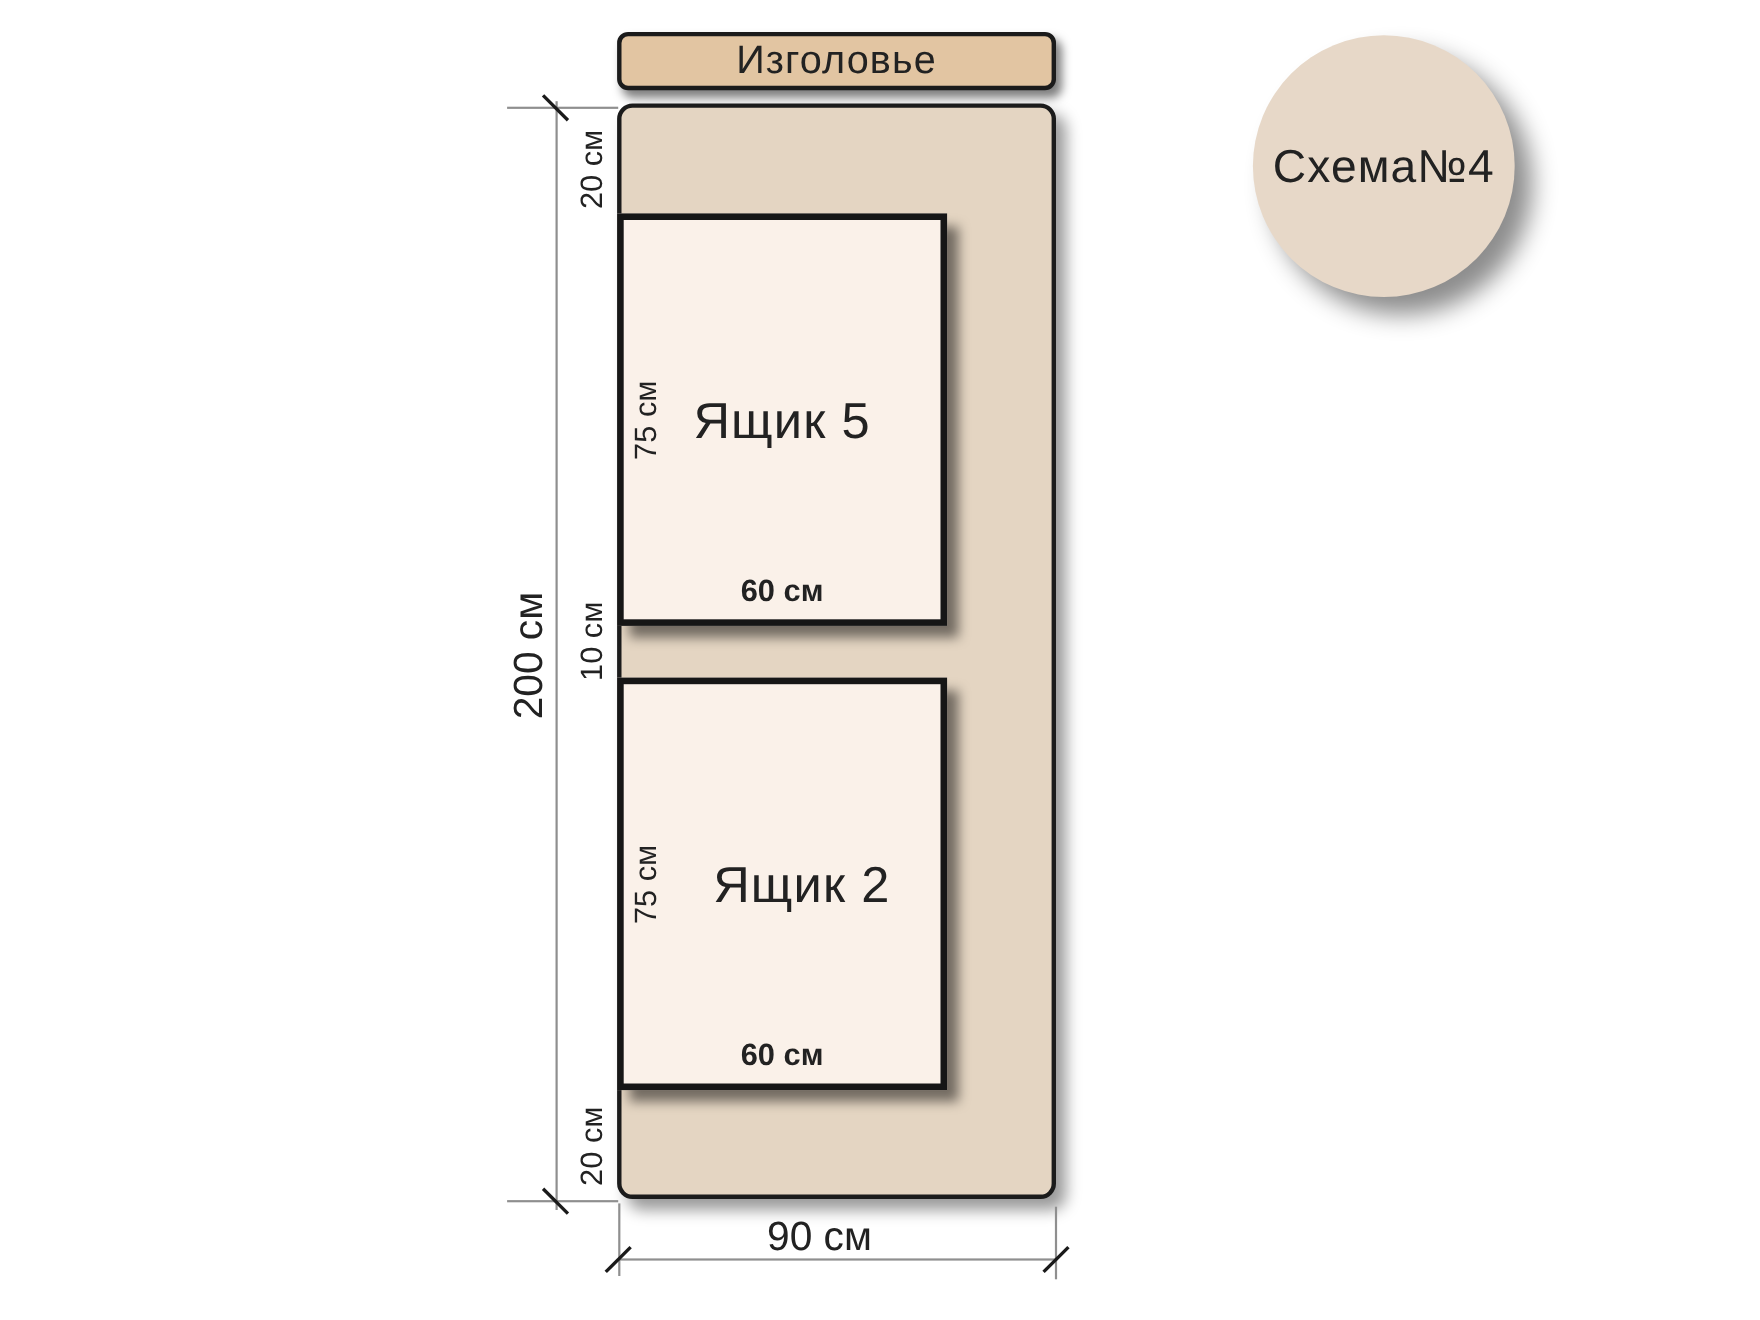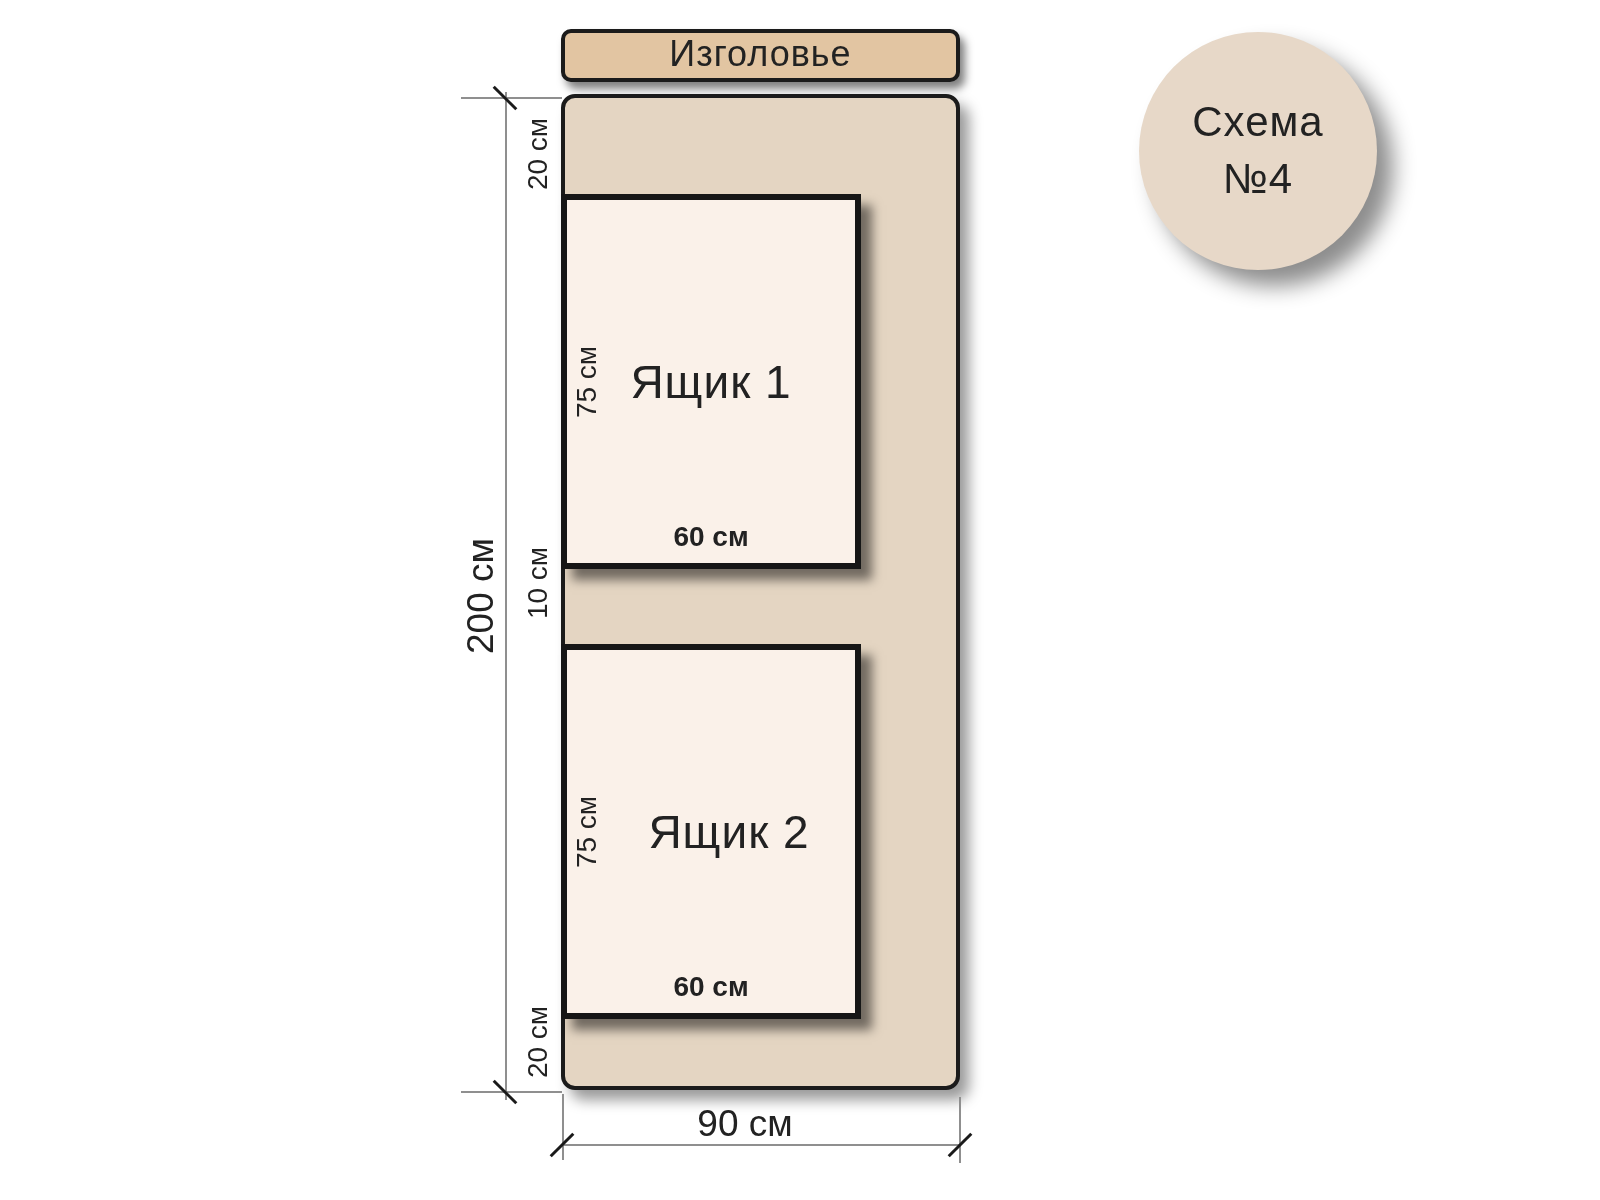--- a/index.html
+++ b/index.html
@@ -25,21 +25,21 @@
     box-shadow:9px 10px 14px rgba(0,0,0,.4);
   }
   
   .drawer {
     position:absolute; left:561px; width:300px; height:375px;
     box-sizing:border-box; background:var(--drawer-fill,#faf1e9);
     border:6px solid #161616; box-shadow:11px 11px 10px rgba(0,0,0,.5);
     display:flex; align-items:center; justify-content:center;
   }
   .drawer1 { top:194px; }
-  .drawer2 { top:644px;padding-left:36px; }
+  .drawer2 { top:616px;padding-left:36px; }
   .drawer-name { font-size:46px; font-weight:500; letter-spacing:1px; }
   .drawer-h {
     position:absolute; left:20px; top:50%;
     transform:translate(-50%,-50%) rotate(-90deg);
     font-size:28px; font-weight:500; white-space:nowrap;
   }
   .drawer-w {
     position:absolute; bottom:10px; left:50%; transform:translateX(-50%);
     font-size:28px; font-weight:700; white-space:nowrap;
   }
@@ -69,38 +69,38 @@
   .lbl-200 { left:481px; top:596px;  font-size:37px; }
   .lbl-80  { left:745px; top:1124px; font-size:37px; }
   .lbl-20t { left:538px; top:154px;  font-size:28px; }
   .lbl-10  { left:538px; top:583px;  font-size:28px; }
   .lbl-20b { left:538px; top:1042px; font-size:28px; }
   
   .badge {
     position:absolute; left:1139px; top:32px; width:238px; height:238px;
     border-radius:50%; background:var(--badge-fill,#e7d8c8);
     box-shadow:16px 16px 22px rgba(0,0,0,.45);
-    display:flex; flex-direction:column; align-items:center; justify-content:center;
+    display:flex; flex-direction:row; align-items:center; justify-content:center;
     font-size:42px; font-weight:500; line-height:1.35; letter-spacing:1px;
     text-align:center;
   }
 </style>
 </head>
 <body>
 
 <div class="canvas">
 
   <div class="plate">
     <span>Изголовье</span>
   </div>
 
   <div class="bed"></div>
 
   <div class="drawer drawer1">
-    <span class="drawer-name">Ящик 1</span>
+    <span class="drawer-name">Ящик 5</span>
     <span class="drawer-h">75 см</span>
     <span class="drawer-w">60 см</span>
   </div>
 
   <div class="drawer drawer2">
     <span class="drawer-name">Ящик 2</span>
     <span class="drawer-h">75 см</span>
     <span class="drawer-w">60 см</span>
   </div>
 

